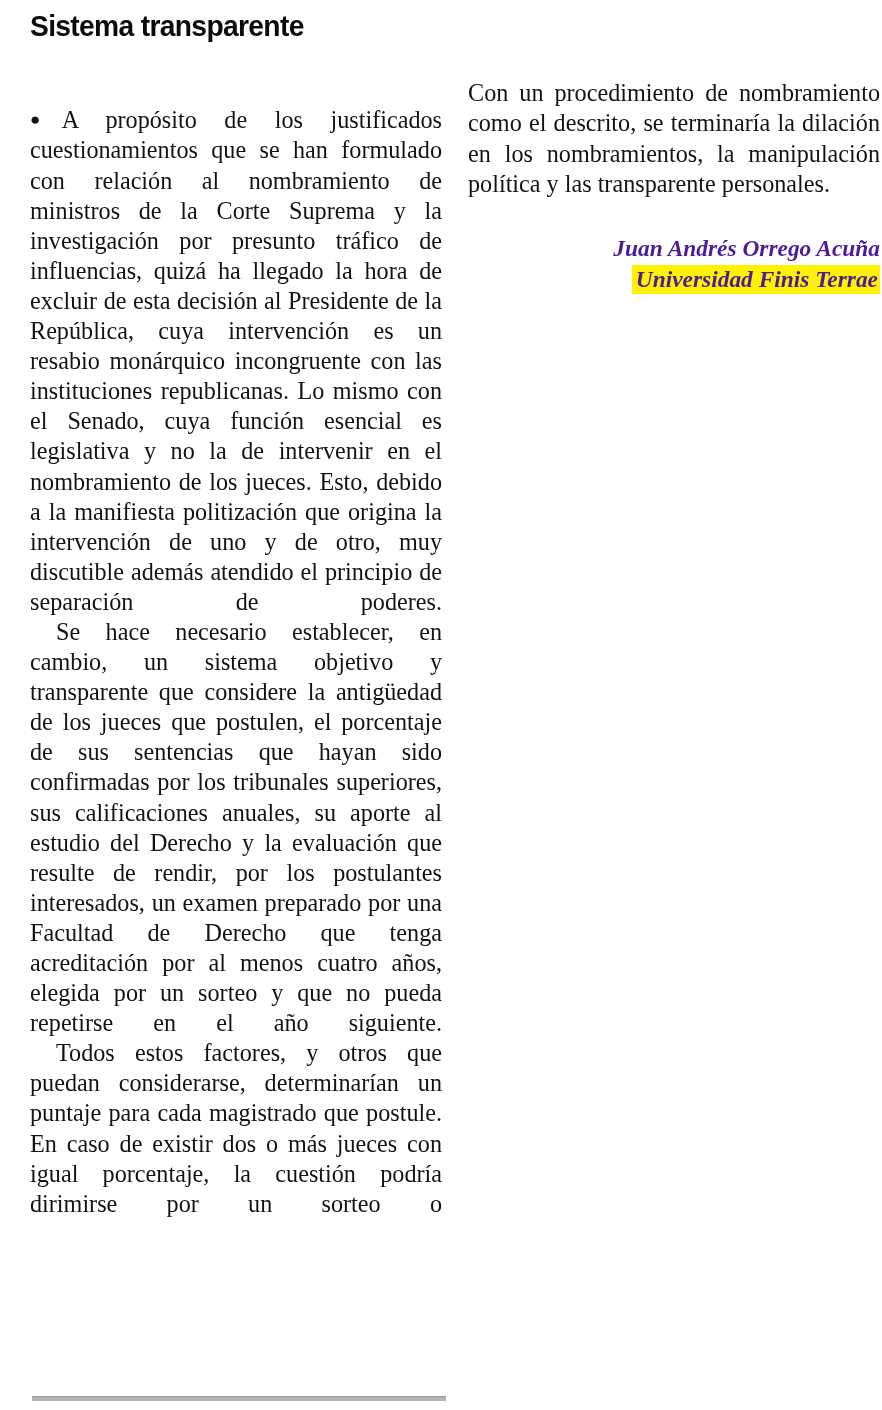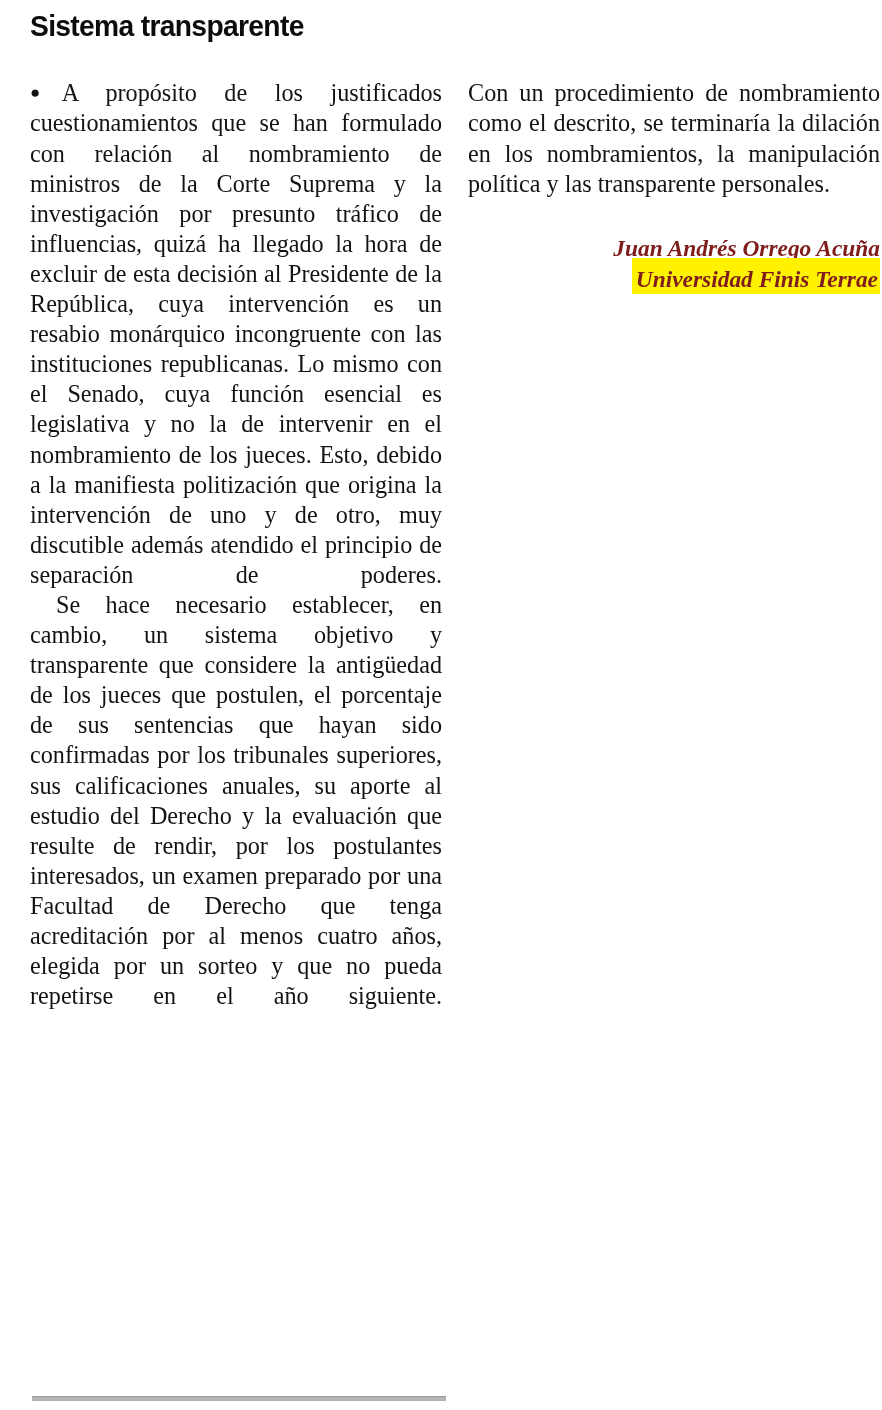--- a/index.html
+++ b/index.html
@@ -57,20 +57,21 @@
     text-justify: inter-word;
     margin: 0;
     color: #131313;
     -webkit-font-smoothing: none;
   }
   .para + .para {
     text-indent: 26px;
   }
   .para.lead {
     text-indent: 0;
+    margin-top: 27px;
   }
 
   .bullet {
     font-size: 17px;
     line-height: 0;
     vertical-align: 0.16em;
     letter-spacing: 0;
   }
 
   
@@ -78,30 +79,30 @@
   .para.cut { text-align-last: justify; }
 
   
   .signature {
     margin-top: 34px;
     text-align: right;
     font-weight: 700;
     font-style: italic;
     font-size: 23.4px;
     line-height: 31px;
-    color: #7f1d1d;
+    color: #4c1d95;
   }
   .signature .sig-line {
     display: block;
   }
   .signature .highlight {
     background: #fff200;
     box-decoration-break: clone;
     -webkit-box-decoration-break: clone;
-    padding: 8px 2px 2px 4px;
+    padding: 1px 2px 2px 4px;
   }
 
   
   .bottom-rule {
     position: absolute;
     left: 32px;
     top: 1396px;
     width: 414px;
     height: 5px;
     background: #b4b4b4;
@@ -117,20 +118,21 @@
   <h1 class="headline">Sistema transparente</h1>
 
   <div class="columns">
 
     <div class="col">
 
       <p class="para lead cut"><span class="bullet">●</span><span>A propósito de los justificados cuestionamientos que se han formulado con relación al nombramiento de ministros de la Corte Suprema y la investigación por presunto tráfico de influencias, quizá ha llegado la hora de excluir de esta decisión al Presidente de la República, cuya intervención es un resabio monárquico incongruente con las instituciones republicanas. Lo mismo con el Senado, cuya función esencial es legislativa y no la de intervenir en el nombramiento de los jueces. Esto, debido a la manifiesta politización que origina la intervención de uno y de otro, muy discutible además atendido el principio de separación de poderes.</span></p>
 
       <p class="para cut">Se hace necesario establecer, en cambio, un sistema objetivo y transparente que considere la antigüedad de los jueces que postulen, el porcentaje de sus sentencias que hayan sido confirmadas por los tribunales superiores, sus calificaciones anuales, su aporte al estudio del Derecho y la evaluación que resulte de rendir, por los postulantes interesados, un examen preparado por una Facultad de Derecho que tenga acreditación por al menos cuatro años, elegida por un sorteo y que no pueda repetirse en el año siguiente.</p>
 
+      <p class="para cut">Todos estos factores, y otros que puedan considerarse, determinarían un puntaje para cada magistrado que postule. En caso de existir dos o más jueces con igual porcentaje, la cuestión podría dirimirse por un sorteo o</p>
     </div>
 
     <div class="col">
 
 
       <p class="para">Con un procedimiento de nombramiento como el descrito, se terminaría la dilación en los nombramientos, la manipulación política y las transparente personales.</p>
 
       <div class="signature">
         <span class="sig-line">Juan Andrés Orrego Acuña</span>
         <span class="sig-line"><span class="highlight">Universidad Finis Terrae</span></span>

